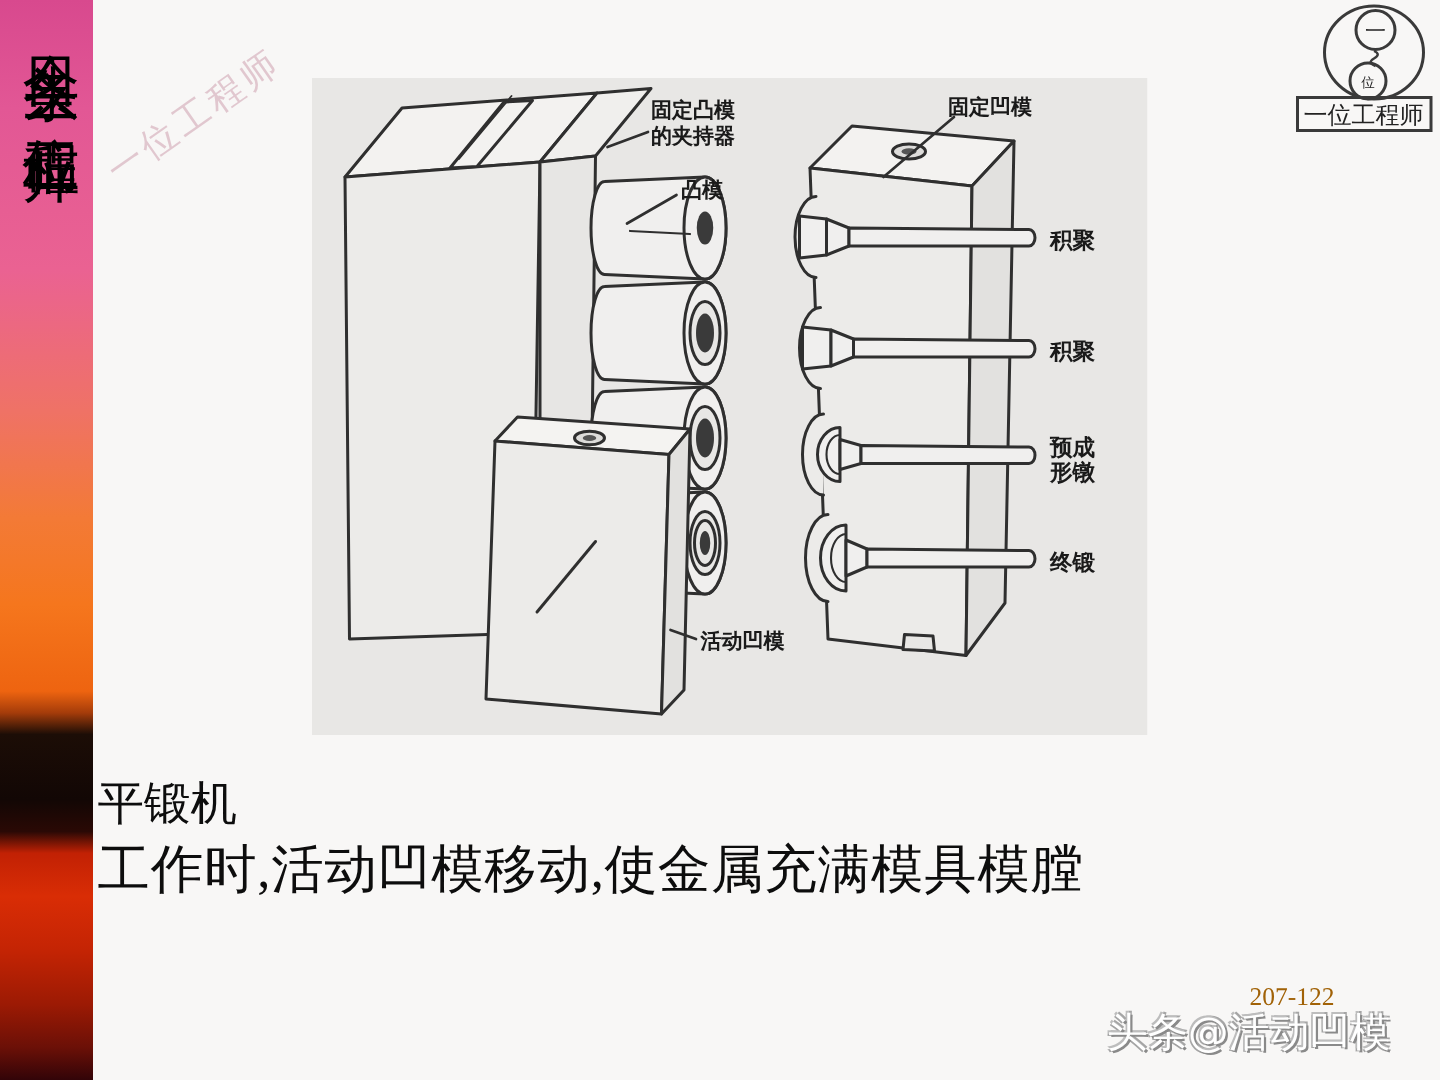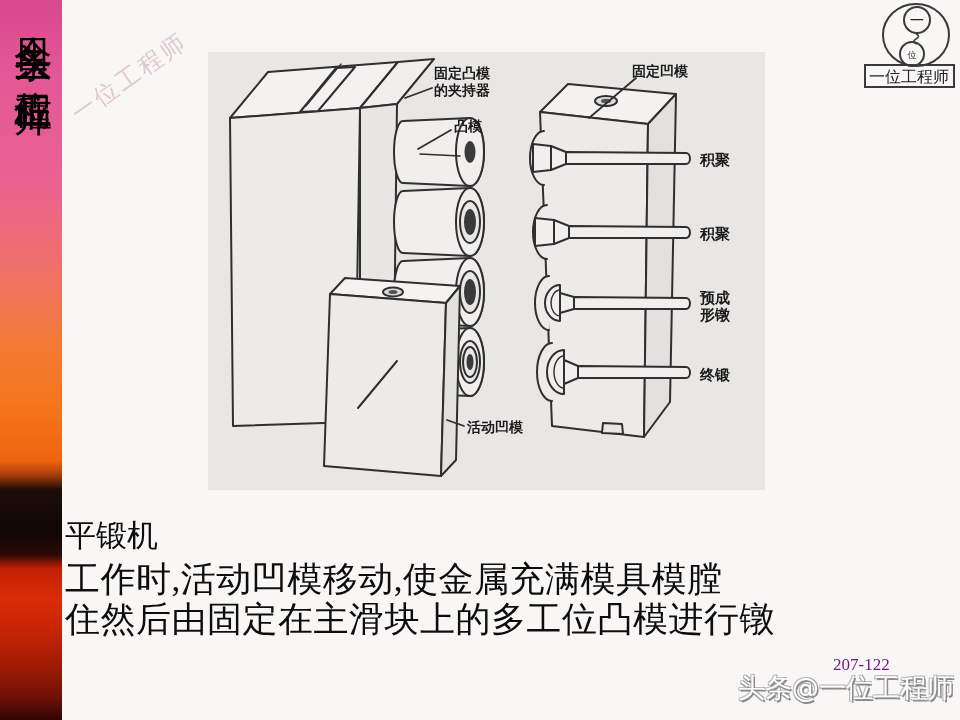--- a/index.html
+++ b/index.html
@@ -40,21 +40,21 @@
   .dlabel2{font-family:"DejaVu Sans",sans-serif;font-weight:bold;font-size:15px;fill:#1a1a1a;}
   
   .caption{
     position:absolute;left:65px;top:518px;width:895px;
     color:#0d0d0d;
   }
   .caption .title{font-size:31px;line-height:36px;margin:0 0 6px 0;font-weight:normal;}
   .caption .line{font-size:35px;line-height:40px;margin:0;letter-spacing:0.5px;}
   
   .page-number{
-    position:absolute;left:833px;top:655px;font-size:17px;color:#701a75;
+    position:absolute;left:833px;top:655px;font-size:17px;color:#a16207;
     font-family:"Liberation Serif","DejaVu Serif",serif;z-index:3;
   }
   .wm-bottom{
     position:absolute;left:738px;top:670px;font-size:27px;white-space:nowrap;
     color:#fff;font-family:"DejaVu Sans",sans-serif;z-index:2;
     text-shadow:1.5px 1.5px 0 #8a8a8a,-1px -1px 0 #bdbdbd,1px -1px 0 #a5a5a5,-1px 1px 0 #a5a5a5;
   }
 </style>
 </head>
 <body>
@@ -181,17 +181,16 @@
     <text class="dlabel2" x="492" y="187">积聚</text>
     <text class="dlabel2" x="492" y="251">预成</text>
     <text class="dlabel2" x="492" y="268">形镦</text>
     <text class="dlabel2" x="492" y="328">终锻</text>
   </svg>
 </div>
 
 <div class="caption">
   <p class="title">平锻机</p>
   <p class="line">工作时,活动凹模移动,使金属充满模具模膛</p>
-  <p class="line">住然后由固定在主滑块上的多工位凸模进行镦</p>
 </div>
 
 <div class="page-number">207-122</div>
-<div class="wm-bottom">头条@一位工程师</div>
+<div class="wm-bottom">头条@活动凹模</div>
 
 </body></html>

